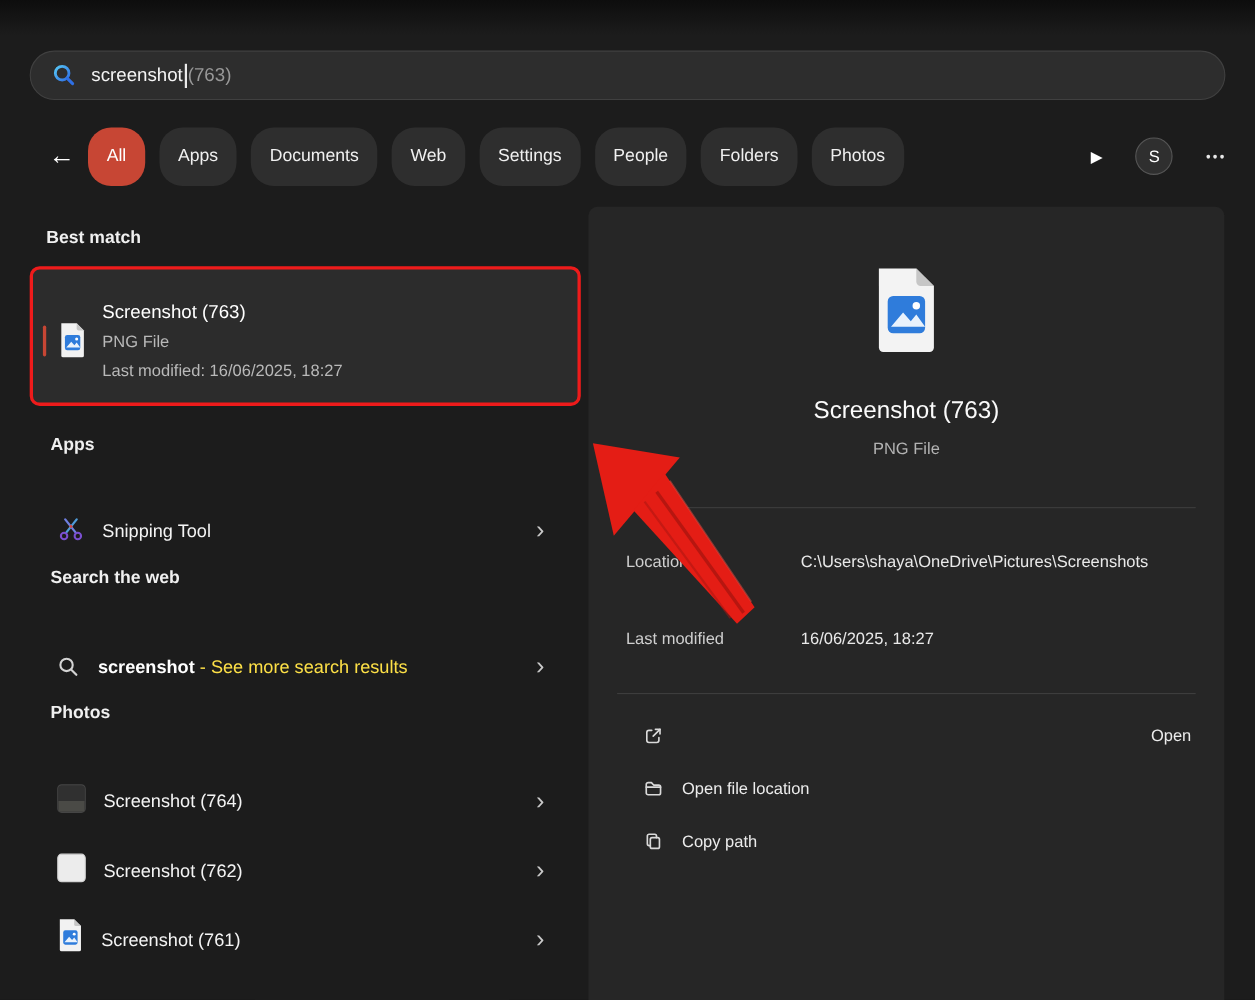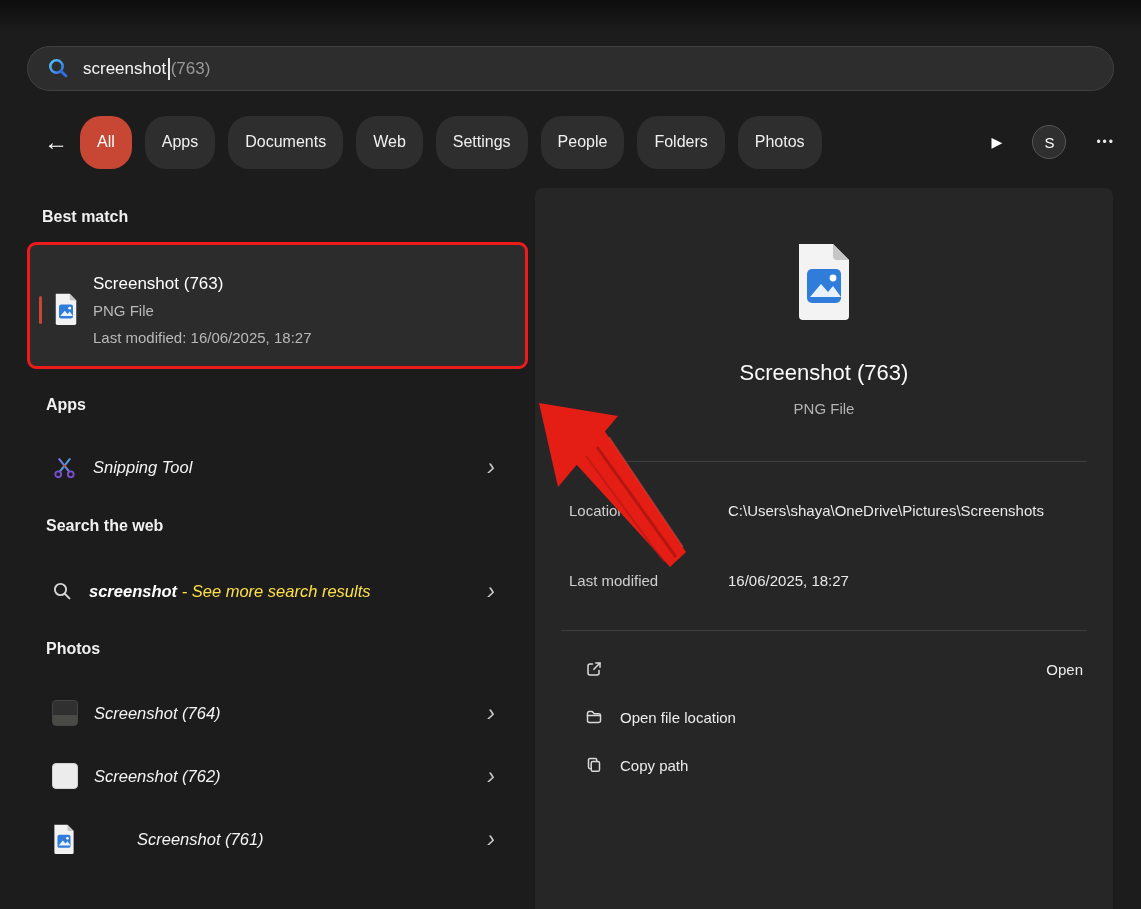--- a/index.html
+++ b/index.html
@@ -26,21 +26,21 @@
   
   .section-h{position:absolute;left:46px;font-size:16px;font-weight:bold;color:#f0f0f0;}
   .best-h{left:42px;top:208px;}
   .best-card{position:absolute;left:27px;top:242px;width:501px;height:127px;background:#2c2c2c;border:3px solid #ee1b1b;border-radius:9px;box-sizing:border-box;}
   .best-accent{position:absolute;left:9px;top:51px;width:3px;height:28px;border-radius:2px;background:#c74634;}
   .best-icon{position:absolute;left:23px;top:48px;}
   .best-text{position:absolute;left:63px;top:26px;}
   .best-title{font-size:17px;line-height:26px;color:#ffffff;}
   .best-sub{font-size:15px;line-height:27px;color:#b9b9b9;}
 
-  .result-row{position:absolute;left:30px;width:497px;height:52px;display:flex;align-items:center;padding:0 0 0 22px;box-sizing:border-box;border-radius:6px;font-style:italic;}
+  .result-row{position:absolute;left:30px;width:497px;height:52px;display:flex;align-items:flex-end;padding:0 0 0 22px;box-sizing:border-box;border-radius:6px;}
   .result-row .lbl{font-size:16.5px;color:#f4f4f4;margin-left:16px;}
   .result-row .lbl b{font-weight:bold;color:#ffffff;}
   .result-row .lbl .suffix{color:#fde047;font-weight:normal;}
   .result-row .chevron{margin-left:auto;margin-right:32px;color:#c9c9c9;font-size:23px;line-height:1;}
   .thumb{width:26px;height:26px;border-radius:4px;flex:0 0 auto;}
   .thumb.dark{background:linear-gradient(#303030 60%,#4a4a46 60%);border:1px solid #454545;box-sizing:border-box;}
   .thumb.light{background:#ececec;border:1px solid #d2d2d2;box-sizing:border-box;}
 
   
   .preview{position:absolute;left:535px;top:188px;width:578px;height:721px;background:#262626;border-radius:8px 8px 0 0;}
@@ -149,21 +149,21 @@
   <div class="result-row" style="top:687px;">
     <span class="thumb dark"></span>
     <span class="lbl">Screenshot (764)</span>
     <span class="chevron">›</span>
   </div>
   <div class="result-row" style="top:750px;">
     <span class="thumb light"></span>
     <span class="lbl">Screenshot (762)</span>
     <span class="chevron">›</span>
   </div>
-  <div class="result-row" style="top:813px;gap:45px;">
+  <div class="result-row" style="top:813px;">
     <span style="display:flex;">
       <svg width="24" height="30" viewBox="0 0 62 78">
         <path d="M6 2 h34 l16 16 v56 a4 4 0 0 1 -4 4 H10 a4 4 0 0 1 -4 -4 Z" fill="#f2f2f2"></path>
         <path d="M40 2 l16 16 h-12 a4 4 0 0 1 -4 -4 Z" fill="#c6c6c6"></path>
         <rect x="14" y="28" width="34" height="34" rx="5" fill="#2f7cdb"></rect>
         <circle cx="40" cy="37" r="3.4" fill="#ffffff"></circle>
         <path d="M17 56 l11 -13 l7 8 l5 -6 l8 11 z" fill="#e9f2fc"></path>
       </svg>
     </span>
     <span class="lbl">Screenshot (761)</span>

